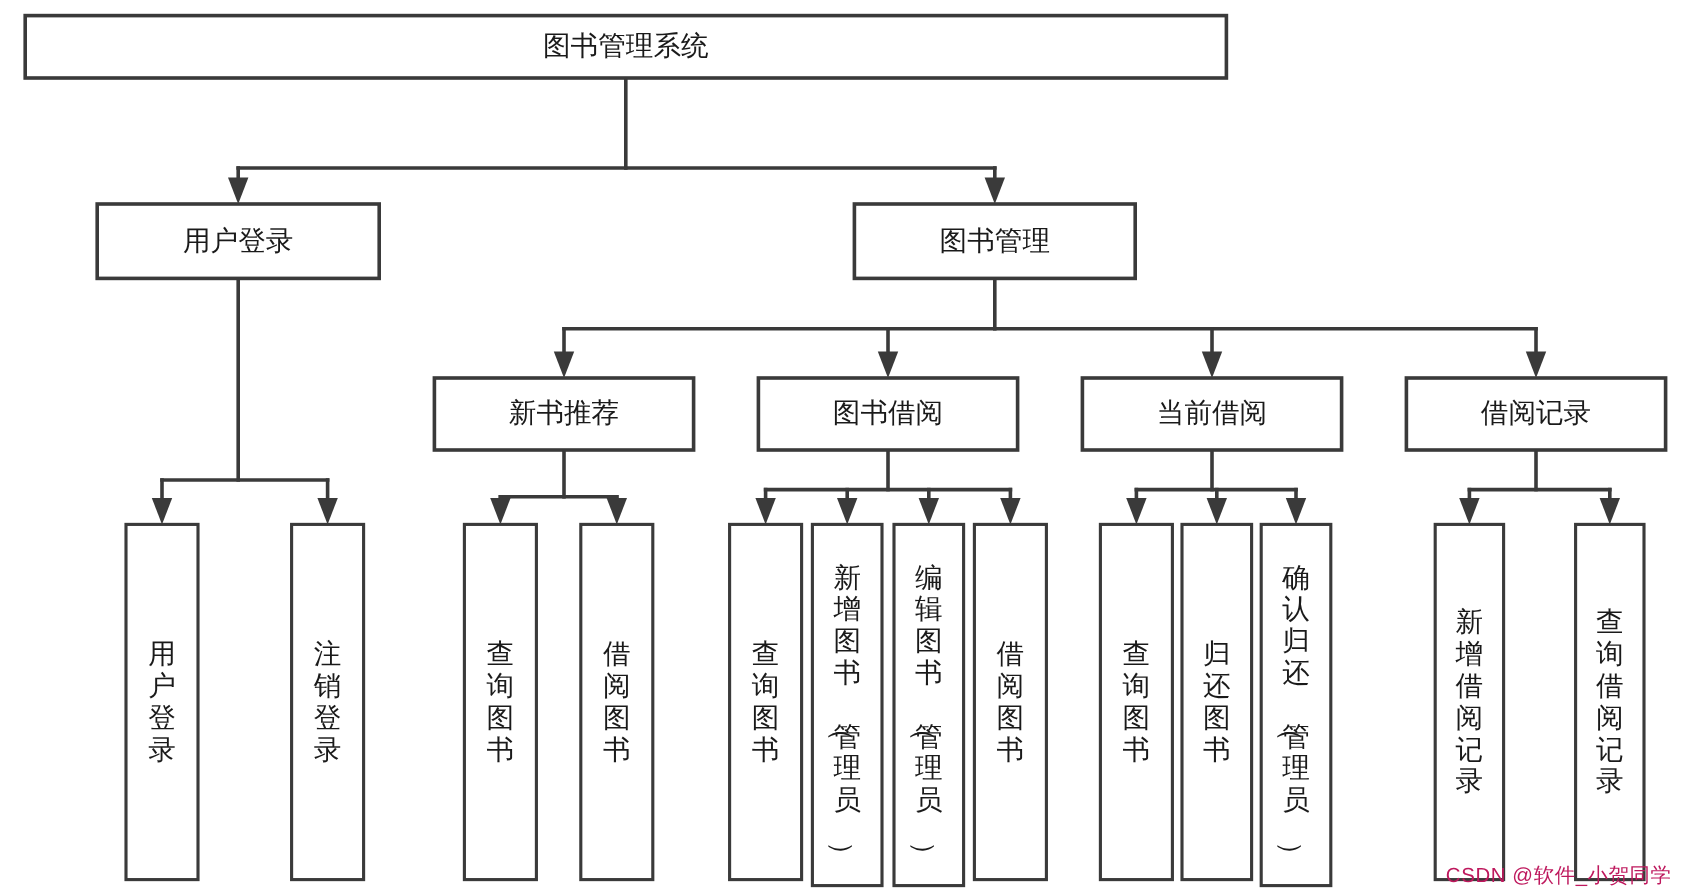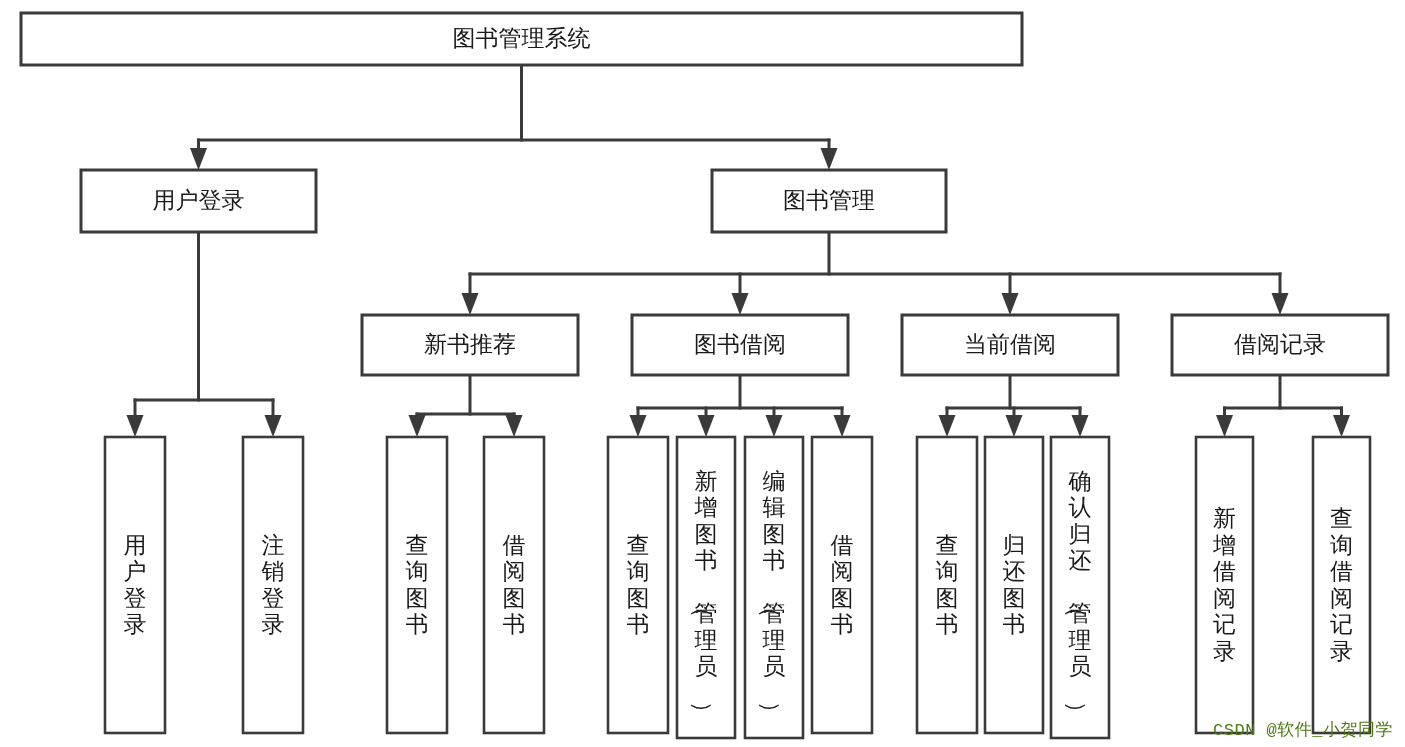--- a/index.html
+++ b/index.html
@@ -50,23 +50,23 @@
   .node-label-v {
     font-family: "Liberation Sans", "DejaVu Sans", sans-serif;
     font-size: 23px;
     fill: #1a1a1a;
     text-anchor: middle;
   }
   .watermark {
     position: absolute;
     right: 12px;
     bottom: 6px;
-    font-family: Liberation Mono, monospace;
+    font-family: Liberation Sans, sans-serif;
     font-size: 17px;
-    color: #4d7c0f;
+    color: #be185d;
     letter-spacing: 0.5px;
     white-space: nowrap;
     user-select: none;
   }
 </style>
 </head>
 <body>
 
 <div id="chart-root">
   <svg id="diagram-svg" width="1405" height="747" viewBox="0 0 1405 747" xmlns="http://www.w3.org/2000/svg">

